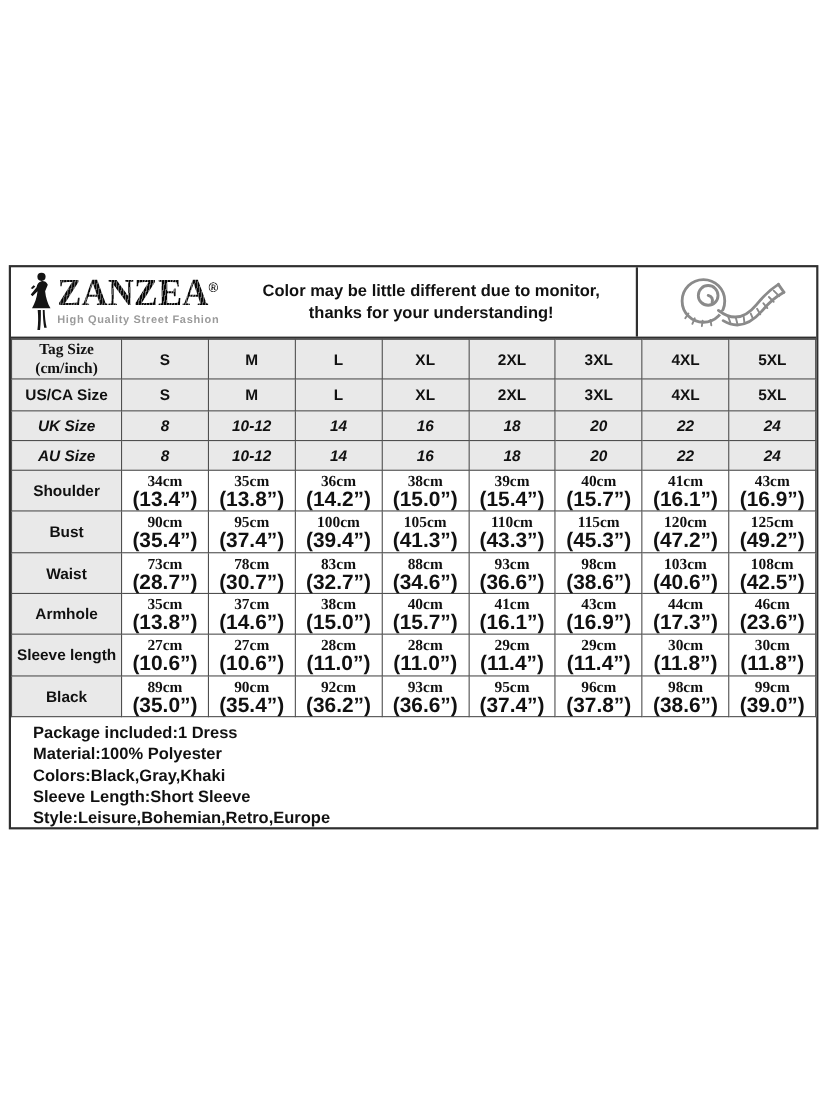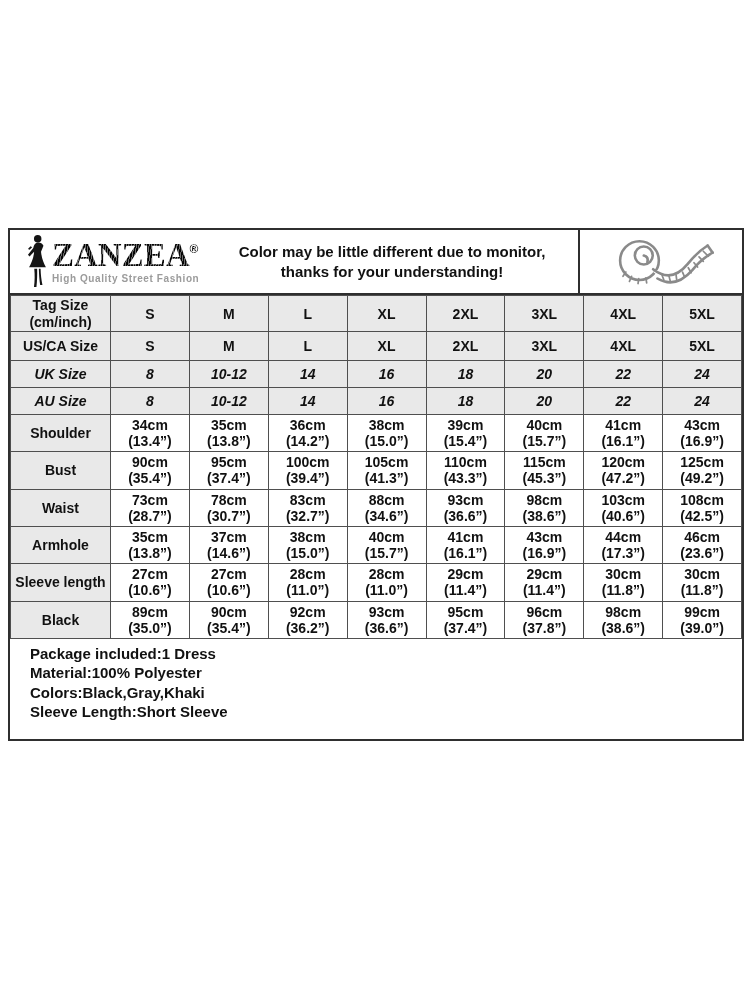--- a/index.html
+++ b/index.html
@@ -1,18 +1,18 @@
 <!DOCTYPE html>
 <html><head>
 <meta charset="utf-8">
 <style>
   * { box-sizing: border-box; margin: 0; padding: 0; }
   html,body { width:750px; height:1000px; background:#ffffff; overflow:hidden;
               font-family:"Liberation Sans", sans-serif; color:#111; }
-  .frame { position:absolute; left:8px; top:228px; width:736px; height:513px;
+  .frame { position:absolute; left:8px; top:241px; width:736px; height:513px;
            border:2px solid #2f2f2f; background:#fff; }
 
   
   .hdr { display:flex; height:65px; border-bottom:2px solid #2f2f2f; align-items:stretch; }
   .logo { width:196px; display:flex; align-items:center; padding-left:14px; gap:2px; }
   .logo-fig { width:26px; height:56px; flex:0 0 auto; }
   .logo-txt { display:flex; flex-direction:column; line-height:1; }
   .logo-word { font-family:"Liberation Serif", serif; font-weight:bold; font-size:33px;
                letter-spacing:0px; color:#1a1a1a; white-space:nowrap;
                transform:scaleY(1.05); transform-origin:left bottom; }
@@ -29,22 +29,22 @@
               align-items:center; justify-content:center; }
 
   
   table.sizes { width:100%; height:344px; border-collapse:collapse; table-layout:fixed; }
   table.sizes td { border:1px solid #4f4f4f; text-align:center; vertical-align:middle;
                    font-weight:bold; font-size:14px; padding:0; background:#fff; }
   table.sizes tr > td:first-child { background:#e9e9e9; }
   tr.shade td { background:#e9e9e9; }
   tr.r-tag  { height:36px; } tr.r-s { height:28px;margin-top:36px; } tr.r-s2 { height:27px;font-style:italic; }
   tr.r-m    { height:37px;padding-left:25px; }
-  td .v { display:block; line-height:17px; }
-  td .l2 { display:block; line-height:15px; font-size:14px; }
+  td .v { display:block; line-height:17px;font-family:Liberation Serif, serif; }
+  td .l2 { display:block; line-height:15px; font-size:19px; }
 
   
   .notes { padding:5px 6px 0 20px; font-weight:bold; font-size:15px; line-height:19.3px; }
   .notes div { white-space:nowrap; }
 
   svg { display:block; }
 </style>
 </head>
 <body>
 
@@ -372,15 +372,16 @@
           </td>
     </tr>
   </tbody>
     </table>
 
   <div class="notes">
     <div>Package included:1 Dress</div>
     <div>Material:100% Polyester</div>
     <div>Colors:Black,Gray,Khaki</div>
     <div>Sleeve Length:Short Sleeve</div>
+    <div>Style:Leisure,Bohemian,Retro,Europe</div>
   </div>
 
 </div>
 
 </body></html>

